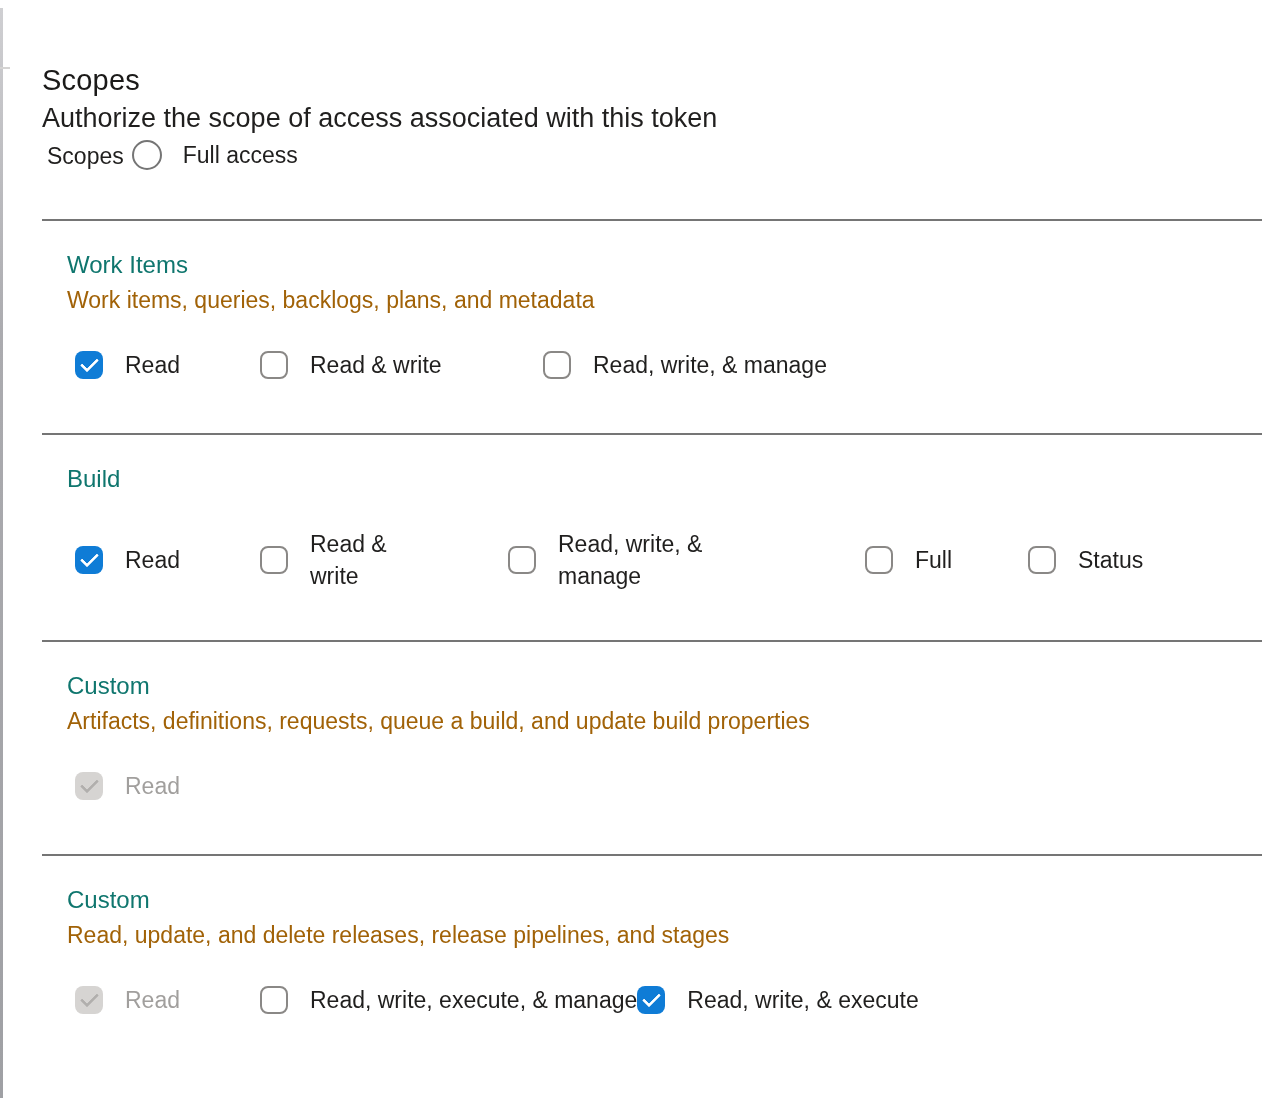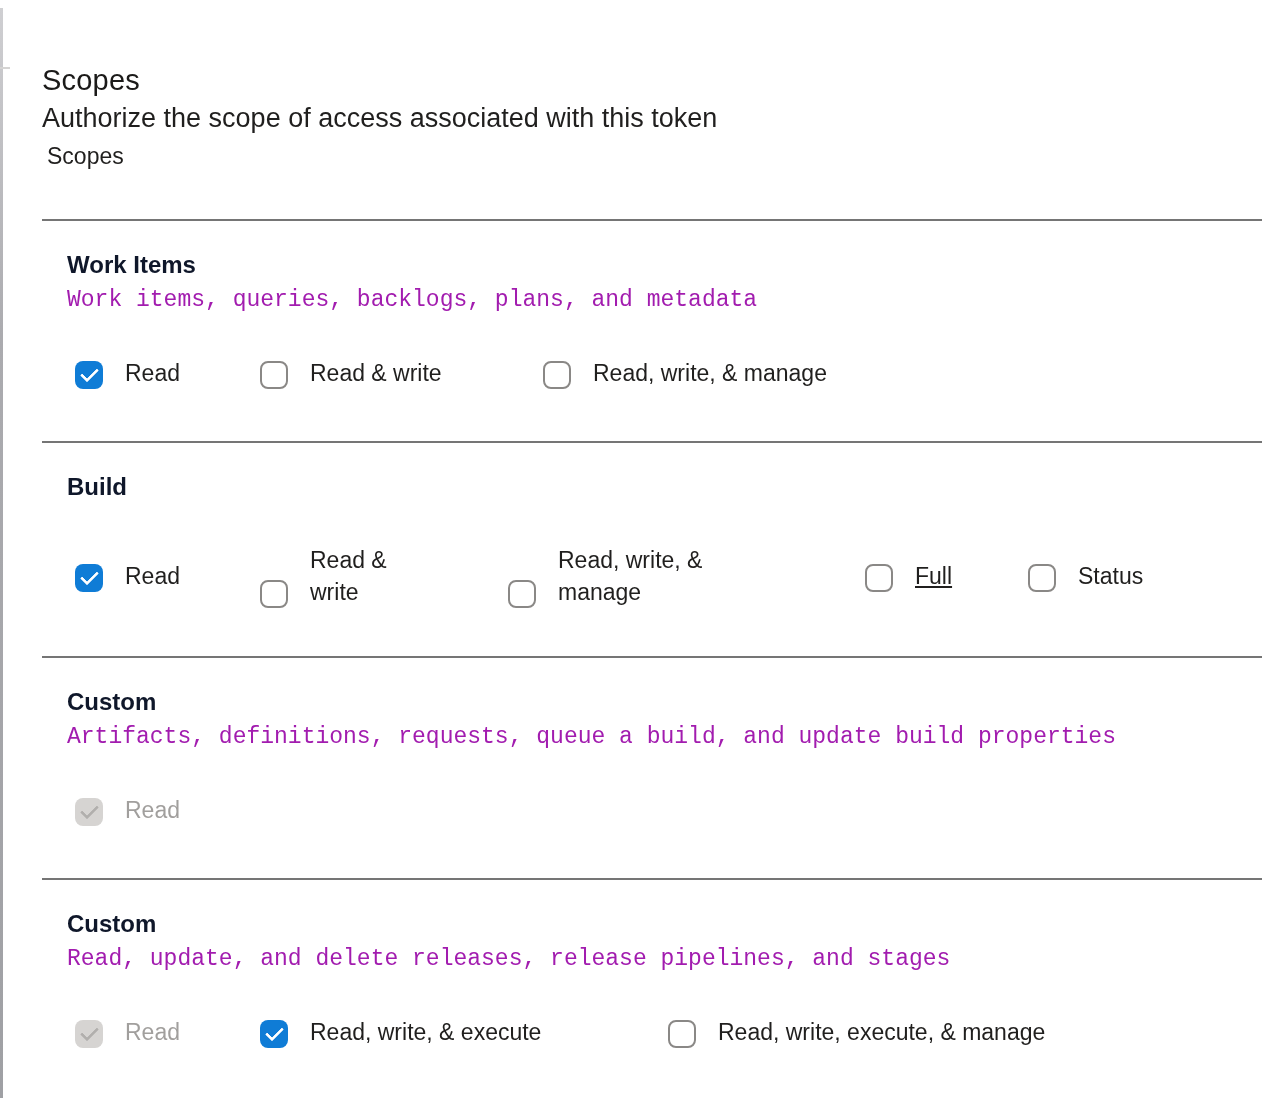--- a/index.html
+++ b/index.html
@@ -34,24 +34,24 @@
   .radio.selected{border:3px solid var(--accent,#0f7cd6);}
   .radio.selected::after{
     content:"";width:15px;height:15px;border-radius:50%;background:var(--accent,#0f7cd6);
   }
   .radio-label{font-size:23px;line-height:30px;color:#201f1e;}
 
   .divider{height:0;border-top:2px solid var(--divider,#757575);margin:0 20px 0 42px;}
   .divider.first{margin-top:48px;}
 
   .section{padding:27px 20px 0 67px;box-sizing:border-box;}
-  .section-title{margin:0;font-size:24px;font-weight:700;line-height:33px;color:#0f172a;}
-  .section-desc{margin:4px 0 0 0;font-size:23px;font-weight:400;line-height:31px;color:#a21caf;font-family:Liberation Mono, monospace;}
+  .section-title{margin:0;font-size:24px;font-weight:400;line-height:33px;color:#0f766e;}
+  .section-desc{margin:4px 0 0 0;font-size:23px;font-weight:400;line-height:31px;color:#a16207;}
   .opts-row{display:flex;align-items:center;margin:33px 0 0 8px;}
-  .opt{display:flex;align-items:flex-end;gap:22px;box-sizing:border-box;cursor:pointer;margin-top:8px;}
+  .opt{display:flex;align-items:center;gap:22px;box-sizing:border-box;cursor:pointer;}
   .opt.disabled{cursor:default;}
   .opt-label{font-size:23px;line-height:32px;color:#201f1e;}
   .opt.disabled .opt-label{color:var(--disabled-text,#a19f9d);}
   .cb{
     width:28px;height:28px;border-radius:8px;box-sizing:border-box;flex:none;
     display:flex;align-items:center;justify-content:center;background:#fff;
     border:2px solid var(--cb-border,#8a8886);
   }
   .cb.checked{background:var(--accent,#0f7cd6);border:none;}
   .cb.checked-disabled{background:var(--disabled-fill,#d6d4d2);border:none;}
@@ -74,20 +74,24 @@
 
 <div class="left-edge"></div>
 <div class="left-notch"></div>
 
 <div class="header">
   <h1 class="page-title">Scopes</h1>
   <p class="page-subtitle">Authorize the scope of access associated with this token</p>
   <div class="scope-mode">
     <span class="mode-label">Scopes</span>
     <div class="radios" id="radios">
+        <label class="radio-row">
+          <span class="radio"></span>
+          <span class="radio-label">Full access</span>
+        </label>
       </div>
   </div>
 </div>
 
 <div id="sections">
     <div class="divider first"></div>
     <section class="section s0">
       <h2 class="section-title">Work Items</h2>
       <p class="section-desc">Work items, queries, backlogs, plans, and metadata</p>
       <div class="opts-row">
@@ -118,21 +122,21 @@
           <span class="opt-label">Read</span>
         </label>
         <label class="opt" style="width: 248px;">
           <span class="cb unchecked"></span>
           <span class="opt-label maxw-narrow">Read &amp; write</span>
         </label>
         <label class="opt" style="width: 357px;">
           <span class="cb unchecked"></span>
           <span class="opt-label maxw-mid">Read, write, &amp; manage</span>
         </label>
-        <label class="opt" style="width: 163px; text-decoration: underline;">
+        <label class="opt" style="width: 163px;">
           <span class="cb unchecked"></span>
           <span class="opt-label">Full</span>
         </label>
         <label class="opt">
           <span class="cb unchecked"></span>
           <span class="opt-label">Status</span>
         </label>
       </div>
     </section>
     <div class="divider"></div>
@@ -152,25 +156,25 @@
     <section class="section s3">
       <h2 class="section-title">Custom</h2>
       <p class="section-desc">Read, update, and delete releases, release pipelines, and stages</p>
       <div class="opts-row">
         <label class="opt disabled" style="width: 185px;">
           <span class="cb checked-disabled">
             <span class="tick"></span>
           </span>
           <span class="opt-label">Read</span>
         </label>
+        <label class="opt">
+          <span class="cb unchecked"></span>
+          <span class="opt-label">Read, write, execute, &amp; manage</span>
+        </label>
         <label class="opt" style="width: 408px;">
           <span class="cb checked">
             <span class="tick"></span>
           </span>
           <span class="opt-label">Read, write, &amp; execute</span>
         </label>
-        <label class="opt">
-          <span class="cb unchecked"></span>
-          <span class="opt-label">Read, write, execute, &amp; manage</span>
-        </label>
       </div>
     </section>
   </div>
 
 </body></html>

